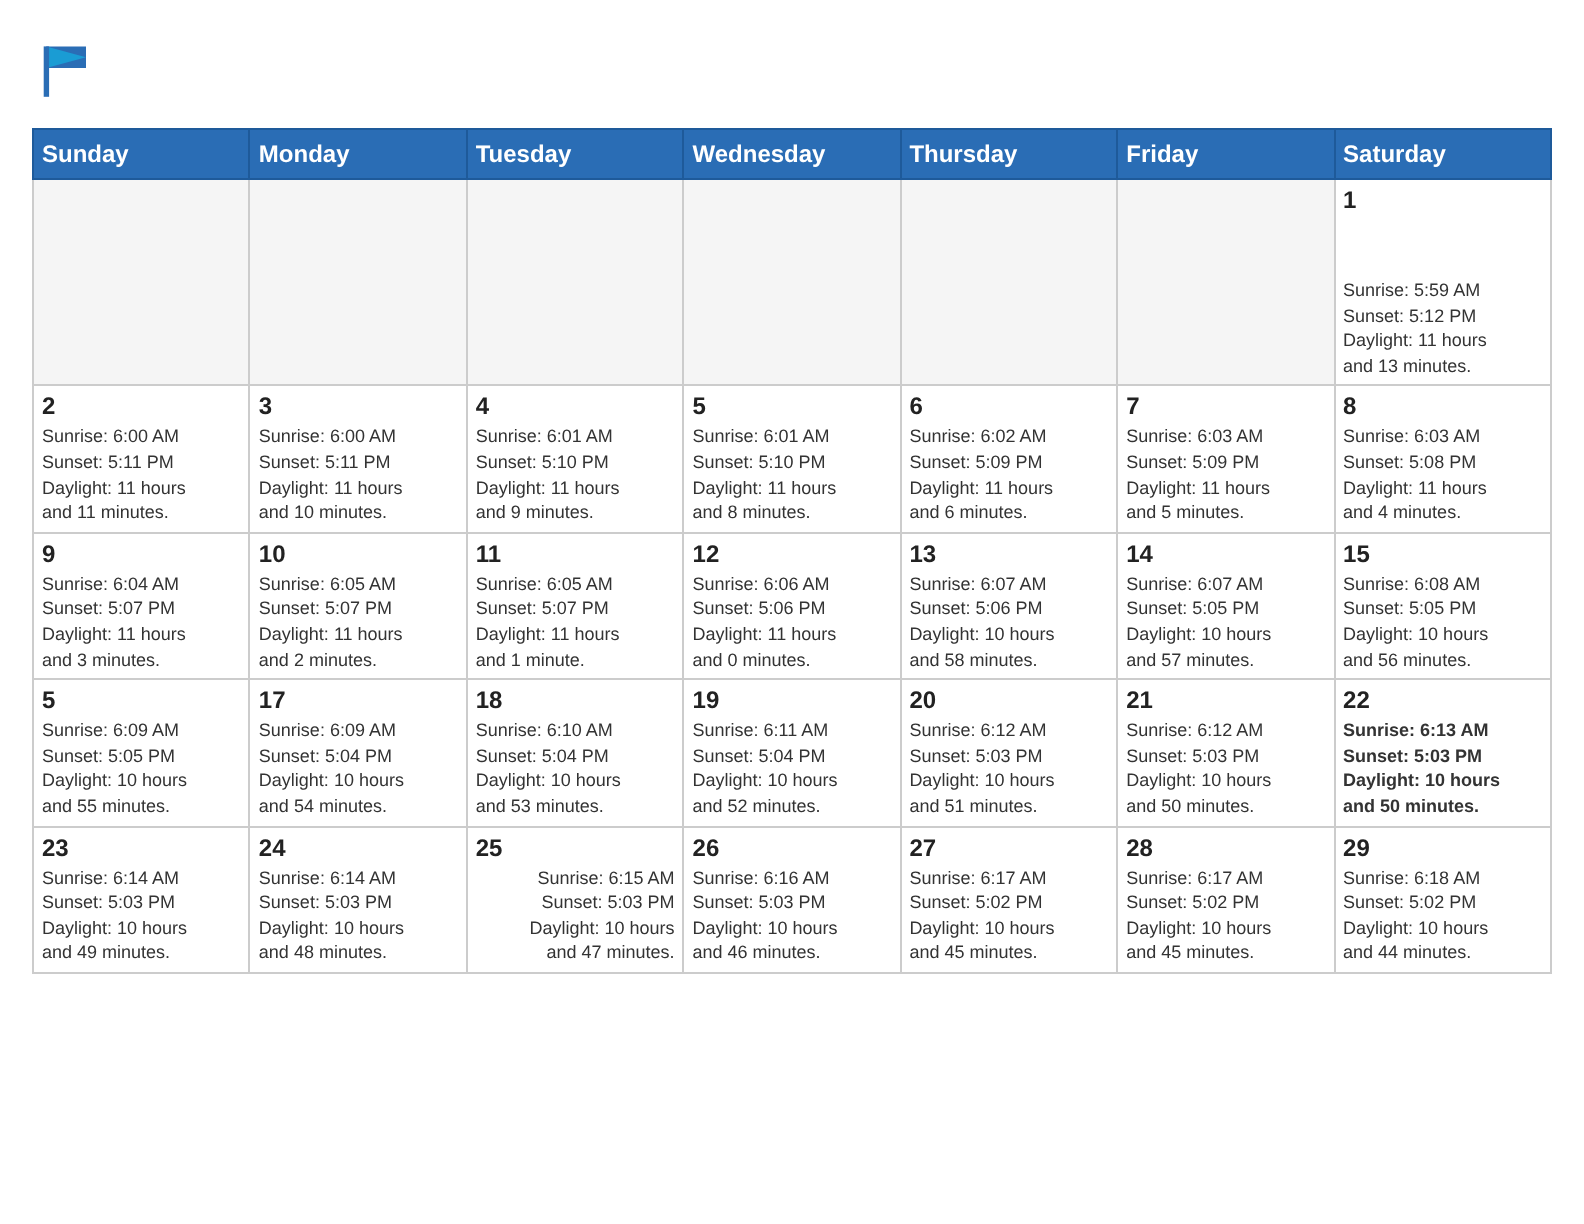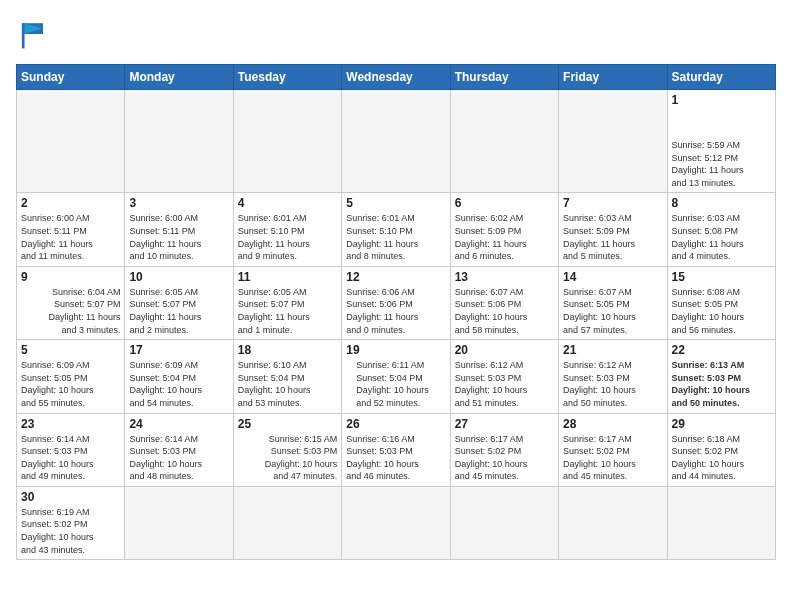--- a/index.html
+++ b/index.html
@@ -180,21 +180,21 @@
           <span class="day-number">8</span>
           <div class="day-info" style="white-space: pre-line;">Sunrise: 6:03 AM
 Sunset: 5:08 PM
 Daylight: 11 hours
 and 4 minutes.</div>
         </td>
       </tr>
       <tr>
         <td>
           <span class="day-number">9</span>
-          <div class="day-info" style="white-space: pre-line; text-align: right;">Sunrise: 6:04 AM
+          <div class="day-info" style="white-space: pre-line;">Sunrise: 6:04 AM
 Sunset: 5:07 PM
 Daylight: 11 hours
 and 3 minutes.</div>
         </td>
         <td>
           <span class="day-number">10</span>
           <div class="day-info" style="white-space: pre-line;">Sunrise: 6:05 AM
 Sunset: 5:07 PM
 Daylight: 11 hours
 and 2 minutes.</div>
@@ -252,21 +252,21 @@
         </td>
         <td>
           <span class="day-number">18</span>
           <div class="day-info" style="white-space: pre-line;">Sunrise: 6:10 AM
 Sunset: 5:04 PM
 Daylight: 10 hours
 and 53 minutes.</div>
         </td>
         <td>
           <span class="day-number">19</span>
-          <div class="day-info" style="white-space: pre-line; margin-left: 10px;">Sunrise: 6:11 AM
+          <div class="day-info" style="white-space: pre-line;">Sunrise: 6:11 AM
 Sunset: 5:04 PM
 Daylight: 10 hours
 and 52 minutes.</div>
         </td>
         <td>
           <span class="day-number">20</span>
           <div class="day-info" style="white-space: pre-line;">Sunrise: 6:12 AM
 Sunset: 5:03 PM
 Daylight: 10 hours
 and 51 minutes.</div>
@@ -329,30 +329,15 @@
 Daylight: 10 hours
 and 45 minutes.</div>
         </td>
         <td>
           <span class="day-number">29</span>
           <div class="day-info" style="white-space: pre-line;">Sunrise: 6:18 AM
 Sunset: 5:02 PM
 Daylight: 10 hours
 and 44 minutes.</div>
         </td>
-      </tr>
-      <tr>
-        <td>
-          <span class="day-number">30</span>
-          <div class="day-info" style="white-space: pre-line;">Sunrise: 6:19 AM
-Sunset: 5:02 PM
-Daylight: 10 hours
-and 43 minutes.</div>
-        </td>
-        <td class="empty"></td>
-        <td class="empty"></td>
-        <td class="empty"></td>
-        <td class="empty"></td>
-        <td class="empty"></td>
-        <td class="empty"></td>
       </tr>
     </tbody>
 </table>
 
 </body></html>

